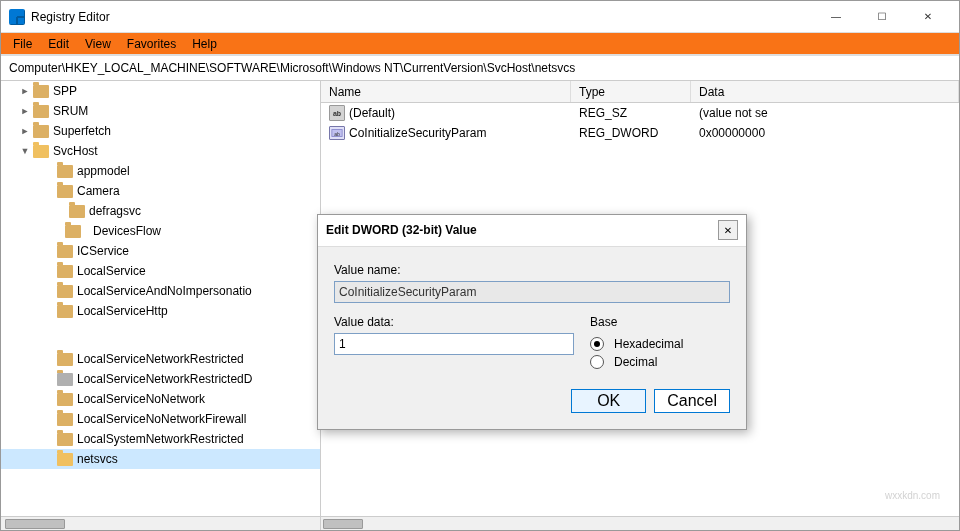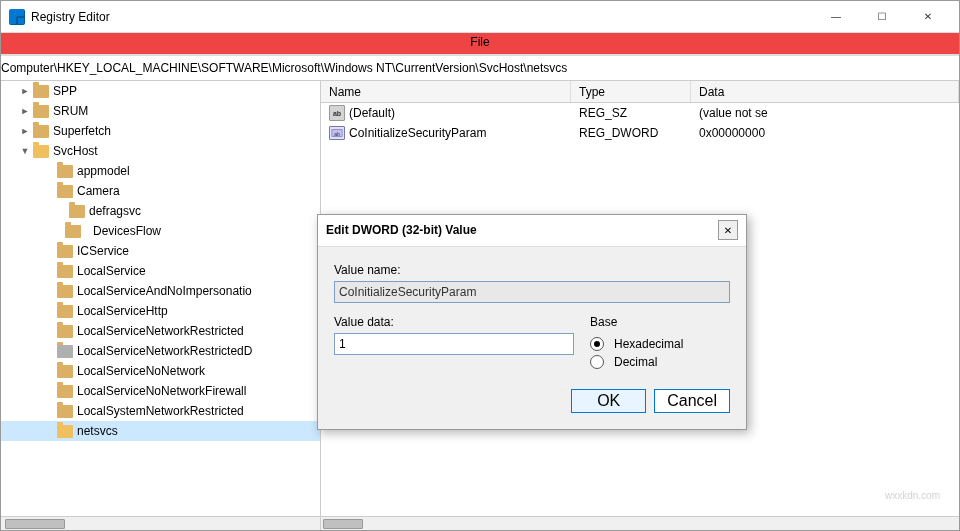--- a/index.html
+++ b/index.html
@@ -61,43 +61,42 @@
       display: flex;
       align-items: center;
       justify-content: center;
       font-size: 10px;
       color: #333;
     }
 
     
     .menu-bar {
       height: 22px;
-      background: #ef4444;
+      background: #f97316;
       display: flex;
       align-items: center;
       padding: 0 4px;
       border-bottom: 1px solid #ddd;
       flex-shrink: 0;
-      flex-direction: column;
     }
     .menu-item {
       padding: 2px 8px;
       cursor: pointer;
       color: #000;
     }
 
     
     .address-bar {
       height: 26px;
       background: #fff;
       border-bottom: 1px solid #ccc;
       border-top: 1px solid #ddd;
       display: flex;
       align-items: center;
-      padding: 0 0;
+      padding: 0 8px;
       flex-shrink: 0;
     }
     .address-text {
       font-size: 12px;
       color: #000;
     }
 
     
     .main-content {
       flex: 1;
@@ -528,21 +527,21 @@
         <div class="tree-item" style="padding-left: 40px;">
           <div class="tree-toggle"></div>
           <div class="tree-folder-icon"></div>
           <span class="tree-label">LocalServiceAndNoImpersonatio</span>
         </div>
         <div class="tree-item" style="padding-left: 40px;">
           <div class="tree-toggle"></div>
           <div class="tree-folder-icon"></div>
           <span class="tree-label">LocalServiceHttp</span>
         </div>
-        <div class="tree-item" style="padding-left: 40px;">
+        <div class="tree-item" style="padding-left: 40px; margin-top: 28px;">
           <div class="tree-toggle"></div>
           <div class="tree-folder-icon"></div>
           <span class="tree-label">LocalServiceNetworkRestricted</span>
         </div>
         <div class="tree-item" style="padding-left: 40px;">
           <div class="tree-toggle"></div>
           <div class="tree-folder-icon" style="background:#b0b0b0;"></div>
           <span class="tree-label">LocalServiceNetworkRestrictedD</span>
         </div>
         <div class="tree-item" style="padding-left: 40px;">

